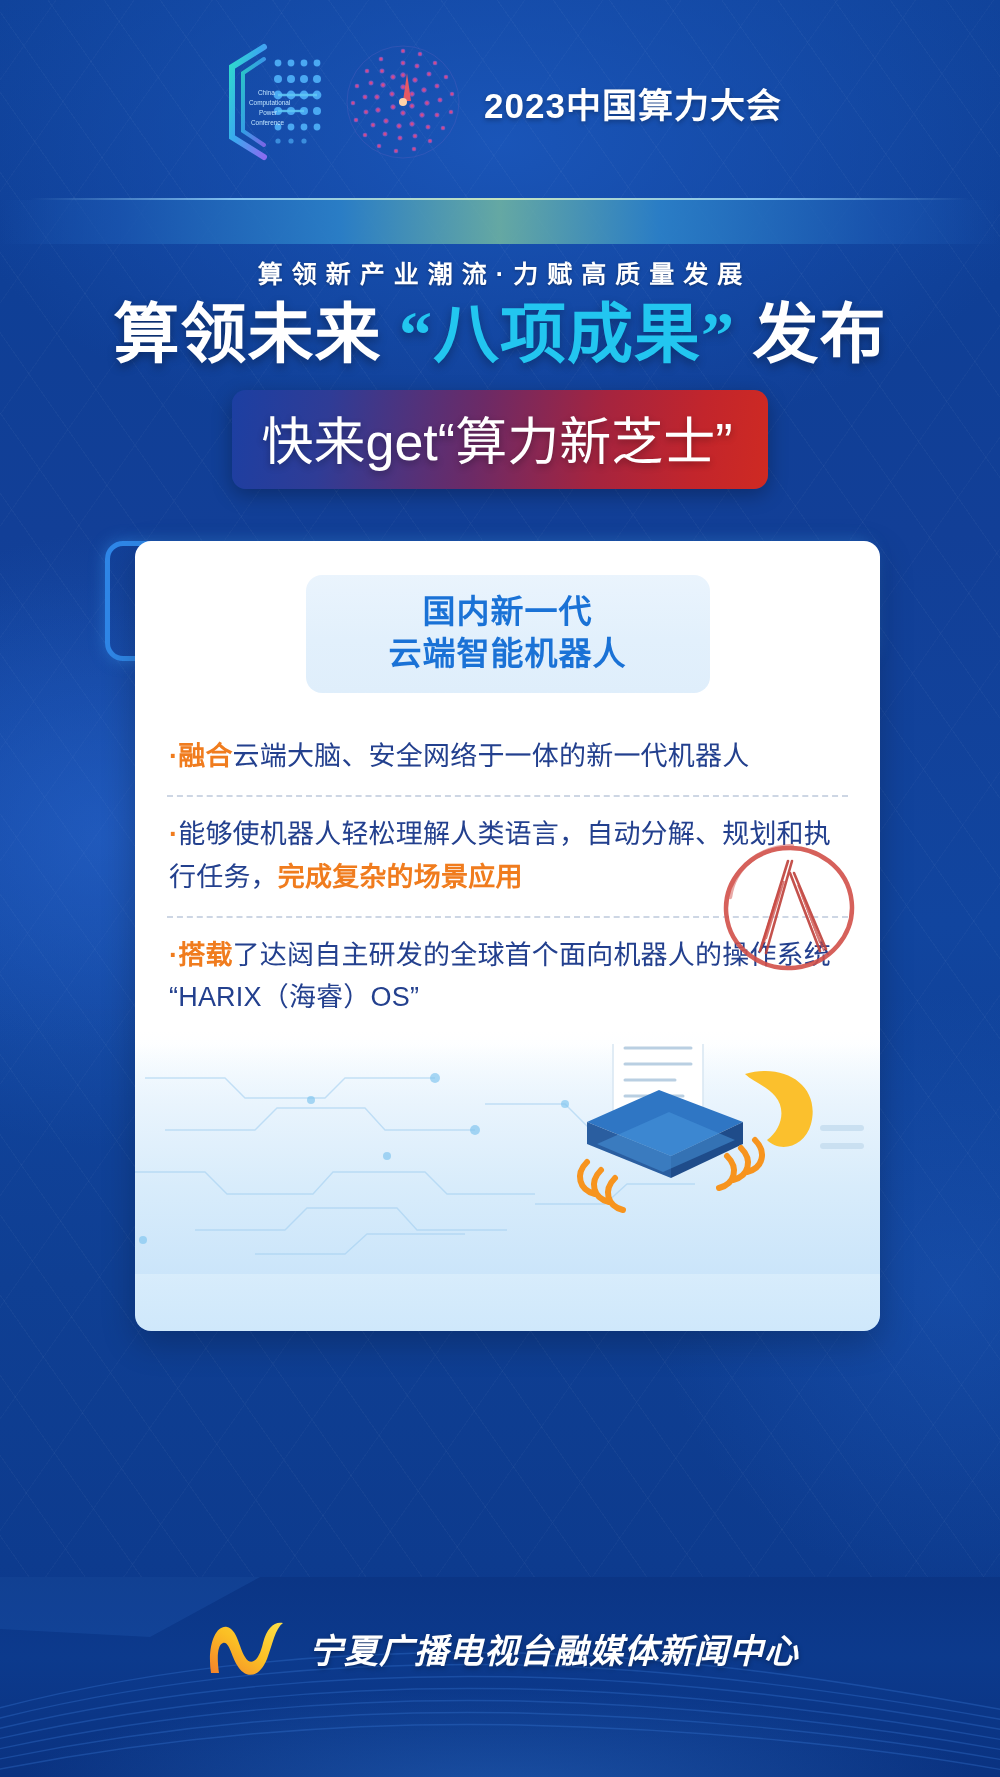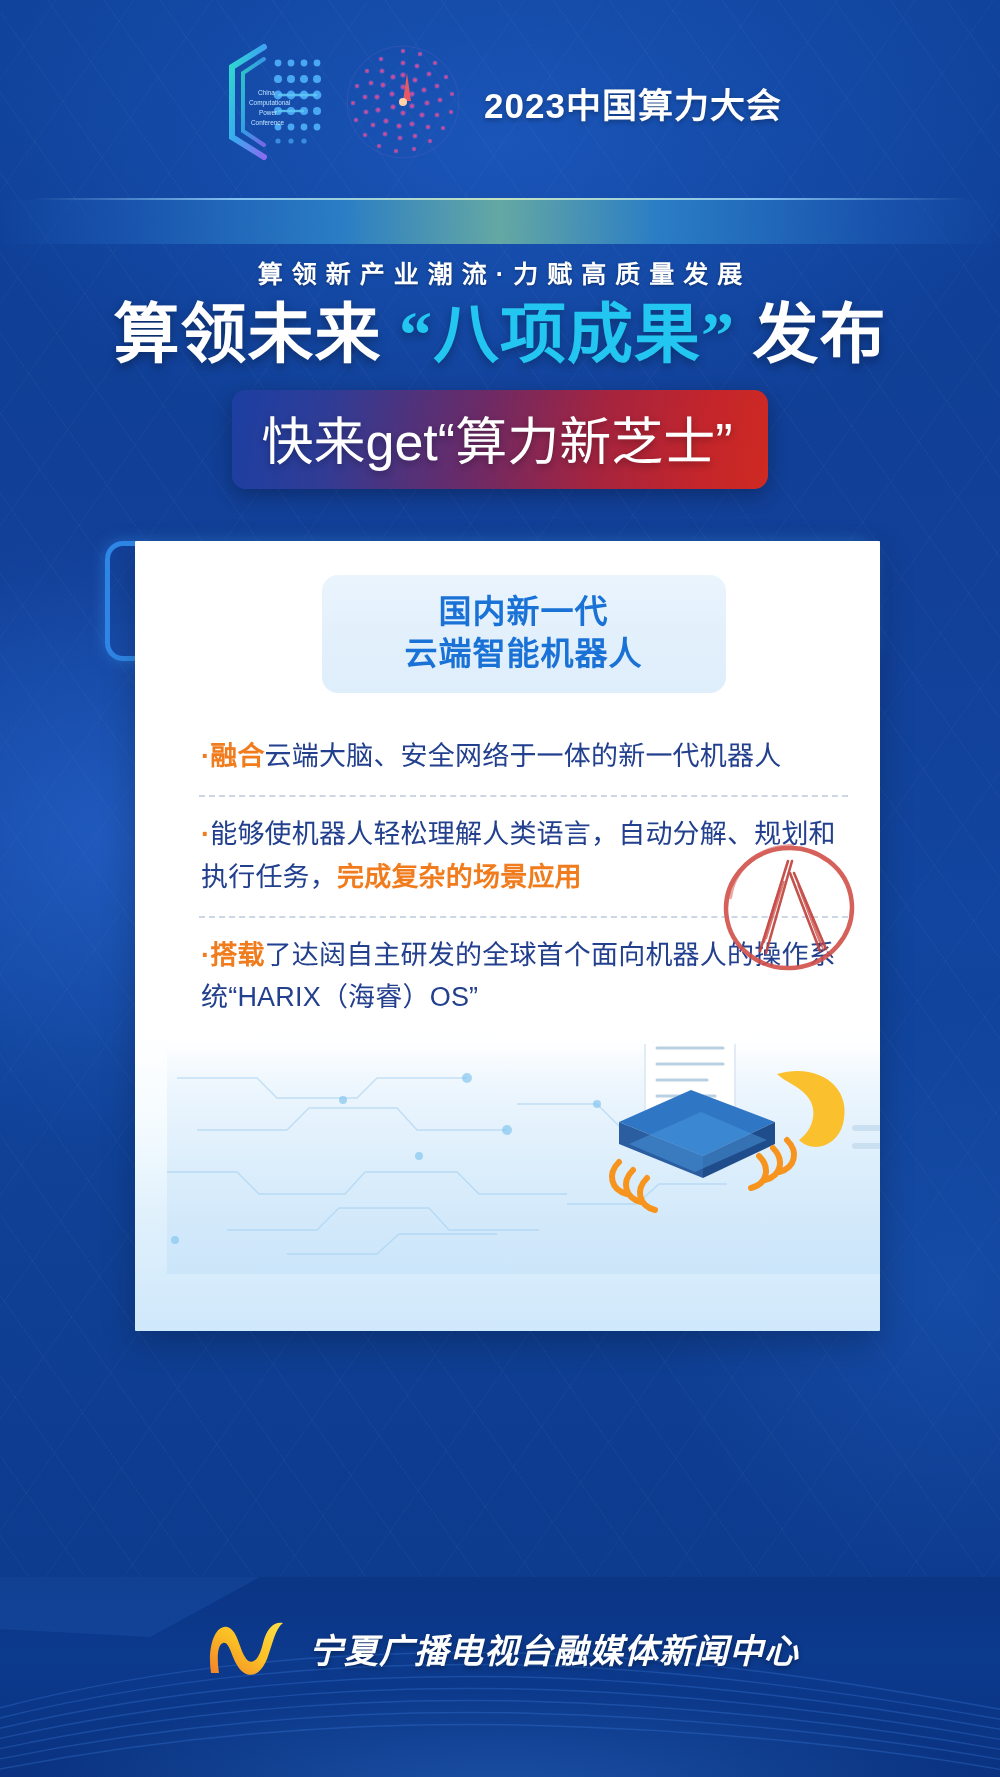--- a/index.html
+++ b/index.html
@@ -136,24 +136,23 @@
     border-radius: 18px;
     box-shadow: 0 0 16px rgba(60,150,240,0.45);
   }
   .card {
     position: relative;
     margin-left: 30px;
     margin-top: 24px;
     width: 745px;
     min-height: 790px;
     background: linear-gradient(180deg, #ffffff 0%, #ffffff 62%, #f4fbff 74%, #dff0fc 86%, #cfe8fb 100%);
-    border-radius: 1px;
+    border-radius: 16px;
     box-shadow: 0 12px 34px rgba(0,0,0,0.22);
     overflow: hidden;
-    padding-left: 32px;
   }
   .card-inner { position: relative; padding: 34px 32px 0 32px; z-index: 3; }
 
   .card-title-badge {
     margin: 0 auto;
     width: 404px;
     padding: 16px 0 18px;
     border-radius: 16px;
     background: linear-gradient(180deg, #eaf4fd 0%, #e2f0fc 55%, #dfeefb 100%);
     text-align: center;

